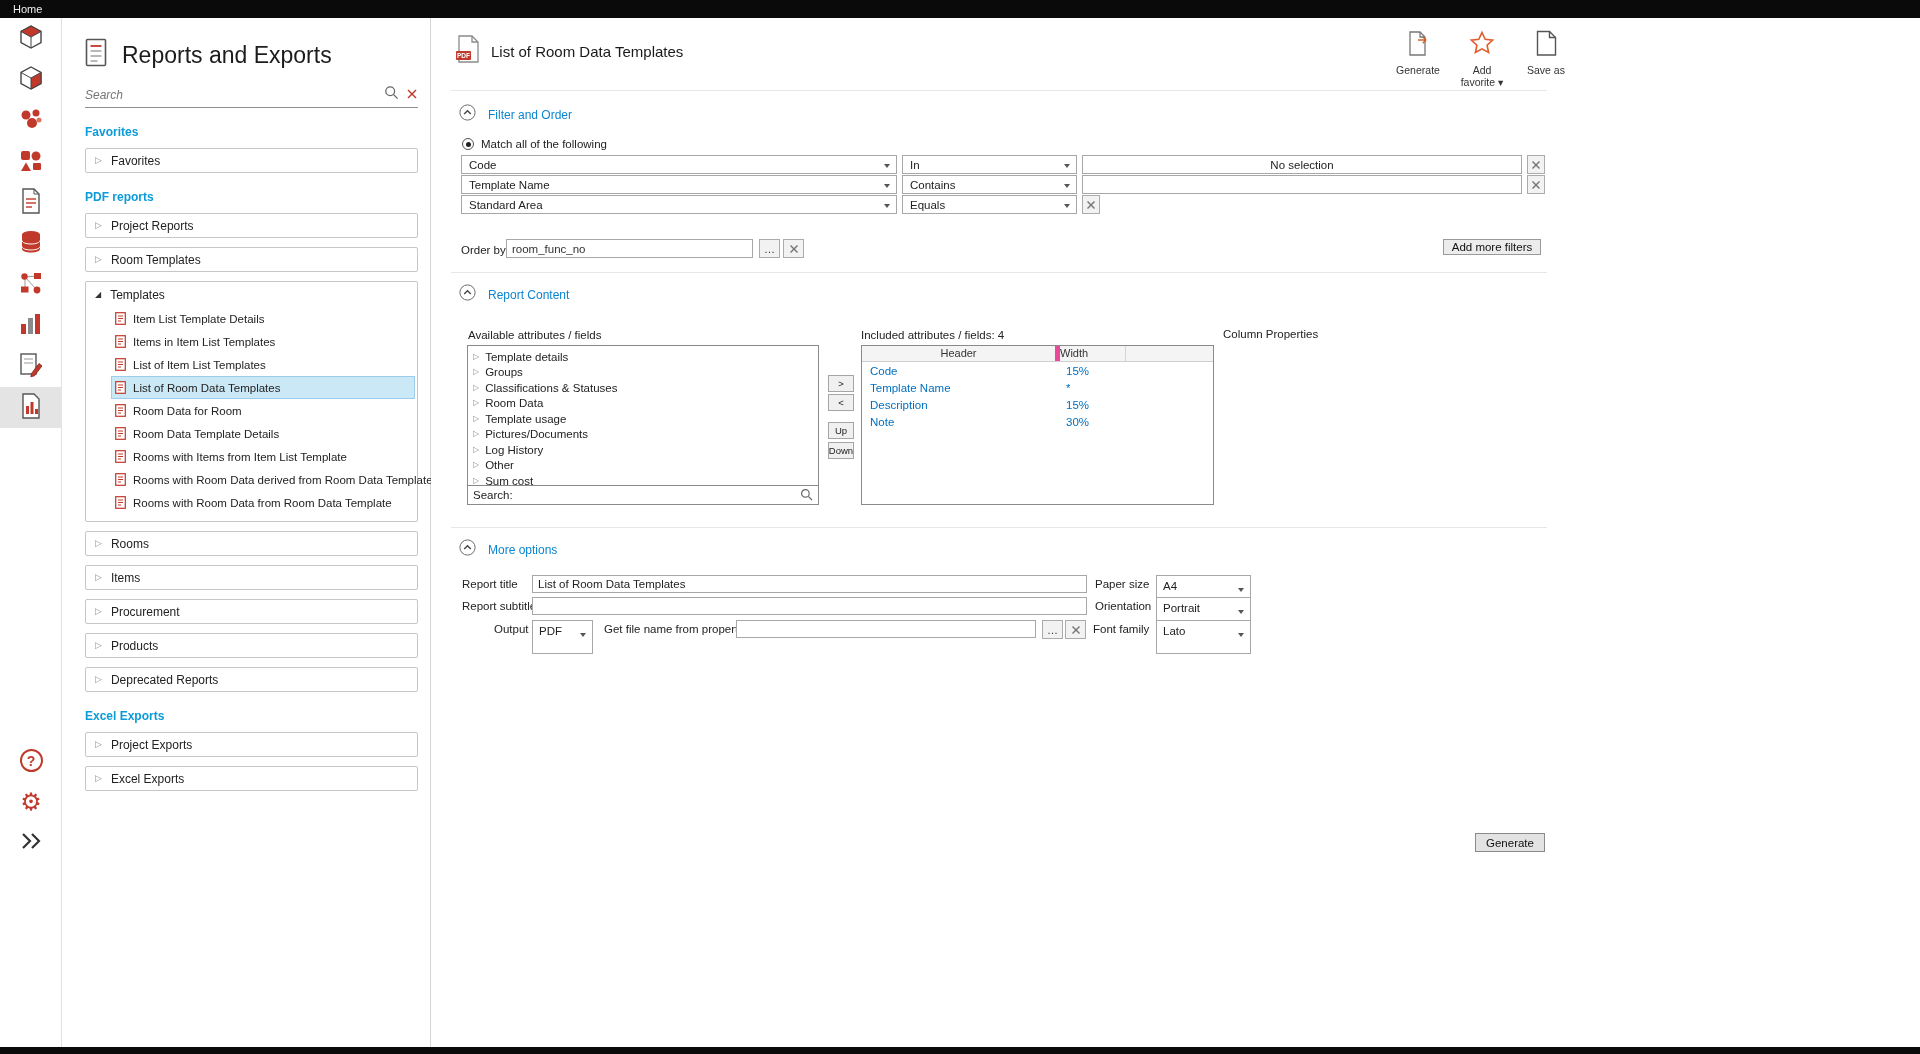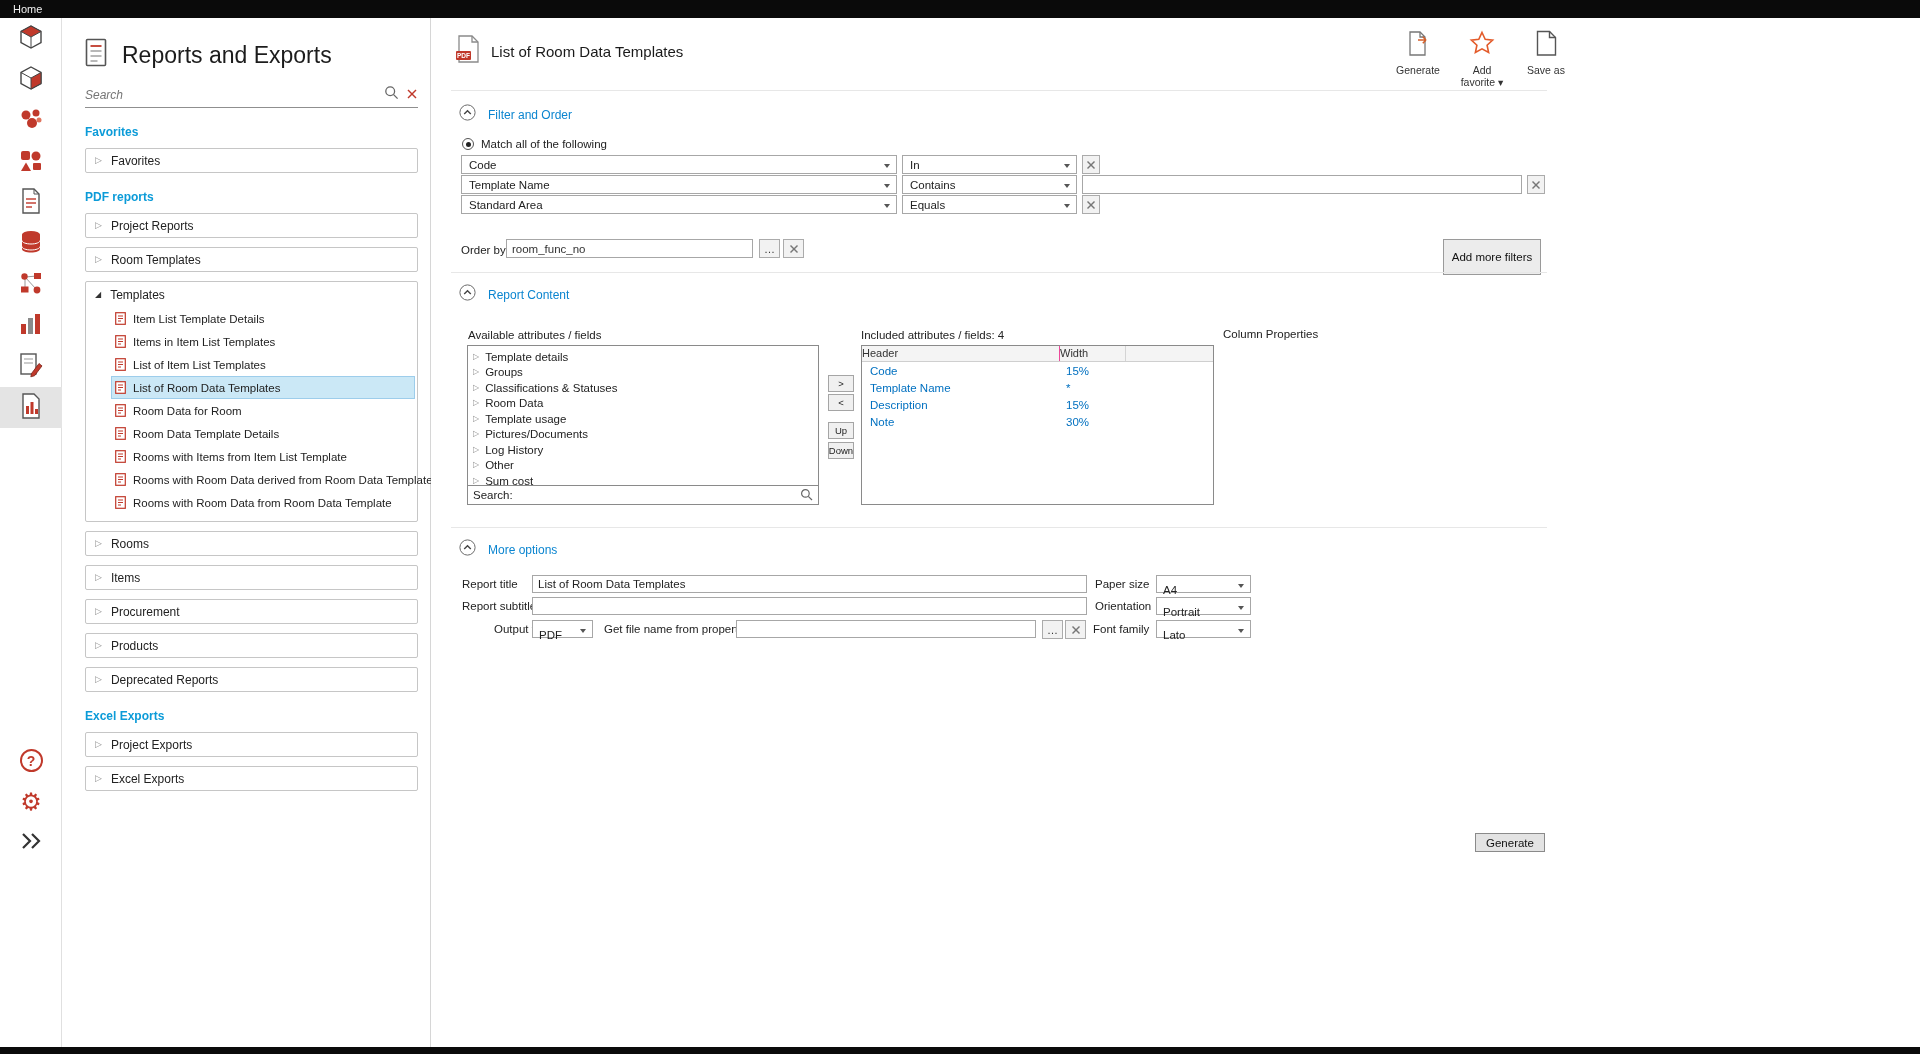--- a/index.html
+++ b/index.html
@@ -66,48 +66,48 @@
   .f-value.right{justify-content:flex-end;}
   .chev{width:0;height:0;border-left:3.5px solid transparent;border-right:3.5px solid transparent;border-top:4px solid #555;}
   .fselect .chev{position:absolute;right:6px;top:8px;}
   .xbtn{width:18px;height:19px;border:1px solid #ababab;background:#f2f2f2;display:flex;align-items:center;justify-content:center;cursor:pointer;}
 
   .orderby-label{position:absolute;left:30px;top:226px;font-size:11.5px;color:#222;}
   .orderby-input{position:absolute;left:75px;top:221px;width:247px;height:19px;border:1px solid #a7a7a7;
     font-size:11.5px;color:#333;padding:0 5px;font-family:inherit;}
   .sq-btn{position:absolute;width:21px;height:19px;border:1px solid #ababab;background:#f2f2f2;
     display:flex;align-items:center;justify-content:center;font-size:11px;color:#333;cursor:pointer;}
-  .addfilters-btn{position:absolute;left:1012px;top:221px;width:98px;height:36px;border:1px solid #9a9a9a;
+  .addfilters-btn{position:absolute;left:1012px;top:221px;width:98px;height:16px;border:1px solid #9a9a9a;
     background:#ececec;font-size:11.5px;color:#111;display:flex;align-items:center;justify-content:center;cursor:pointer;}
 
   .small-label{position:absolute;font-size:11.5px;color:#222;white-space:nowrap;}
   .listbox{position:absolute;left:36px;top:327px;width:352px;height:160px;border:1px solid #8a8a8a;
     display:flex;flex-direction:column;background:#fff;}
   .list-items{flex:1;overflow:hidden;padding-top:3px;}
   .litem{display:flex;align-items:center;gap:6px;height:15.5px;padding-left:5px;font-size:11.5px;color:#222;cursor:pointer;}
   .litem .tri{font-size:8px;}
   .list-search{height:19px;border-top:1px solid #8a8a8a;display:flex;align-items:center;padding:0 5px;font-size:11.5px;color:#222;gap:4px;}
   .list-search input{flex:1;border:none;outline:none;font-size:11.5px;font-family:inherit;}
 
   .tbtn{position:absolute;left:397px;width:26px;height:17px;background:#f0f0f0;border:1px solid #a5a5a5;
     font-size:9.5px;color:#222;display:flex;align-items:center;justify-content:center;cursor:pointer;}
 
   .inc-table{position:absolute;left:430px;top:327px;width:353px;height:160px;border:1px solid #8a8a8a;background:#fff;}
   .inc-head{display:flex;height:16px;background:#f4f4f4;border-bottom:1px solid #cfcfcf;color:#333;font-size:11px;}
-  .inc-head .c1{width:198px;text-align:left;line-height:15px;border-right:1px solid #ec4899;}
+  .inc-head .c1{width:198px;text-align:center;line-height:15px;border-right:5px solid #ec4899;}
   .inc-head .c2{width:66px;text-align:left;line-height:15px;border-right:1px solid #d4d4d4;}
   .inc-head .c3{flex:1;}
   .inc-row{display:flex;height:17px;align-items:center;color:#0070c0;font-size:11.5px;cursor:pointer;}
   .inc-row .c1{width:198px;padding-left:8px;}
   .inc-row .c2{width:66px;padding-left:6px;}
 
   .opt-input{position:absolute;height:18px;border:1px solid #a7a7a7;font-size:11.5px;color:#222;
     padding:0 5px;font-family:inherit;background:#fff;}
   .opt-select{position:absolute;height:18px;border:1px solid #a7a7a7;background:#fff;font-size:11.5px;color:#222;
-    display:flex;align-items:flex-start;padding:8px 6px;cursor:pointer;}
+    display:flex;align-items:flex-end;padding:16px 6px;cursor:pointer;}
   .opt-select .chev{margin-left:auto;}
 
   .generate-btn{position:absolute;left:1044px;top:815px;width:70px;height:19px;background:#e3e3e3;
     border:1px solid #8a8a8a;font-size:11.5px;color:#111;display:flex;align-items:center;justify-content:center;cursor:pointer;}
 </style>
 </head>
 <body>
 
 <div class="topbar">
   <span>Home</span>
@@ -462,20 +462,23 @@
   <div class="filter-rows">
     <div class="frow">
       <div class="fselect f-field">
           <span>Code</span>
           <span class="chev"></span>
         </div>
       <div class="fselect f-op">
           <span>In</span>
           <span class="chev"></span>
         </div>
+      <div class="f-value center">
+          <span>No selection</span>
+        </div>
       <div class="xbtn">
         <svg width="10" height="10" viewBox="0 0 10 10">
             <line x1="1.5" y1="1.5" x2="8.5" y2="8.5" stroke="#777" stroke-width="1.4"></line>
             <line x1="8.5" y1="1.5" x2="1.5" y2="8.5" stroke="#777" stroke-width="1.4"></line>
           </svg>
       </div>
     </div>
     <div class="frow">
       <div class="fselect f-field">
           <span>Template Name</span>

